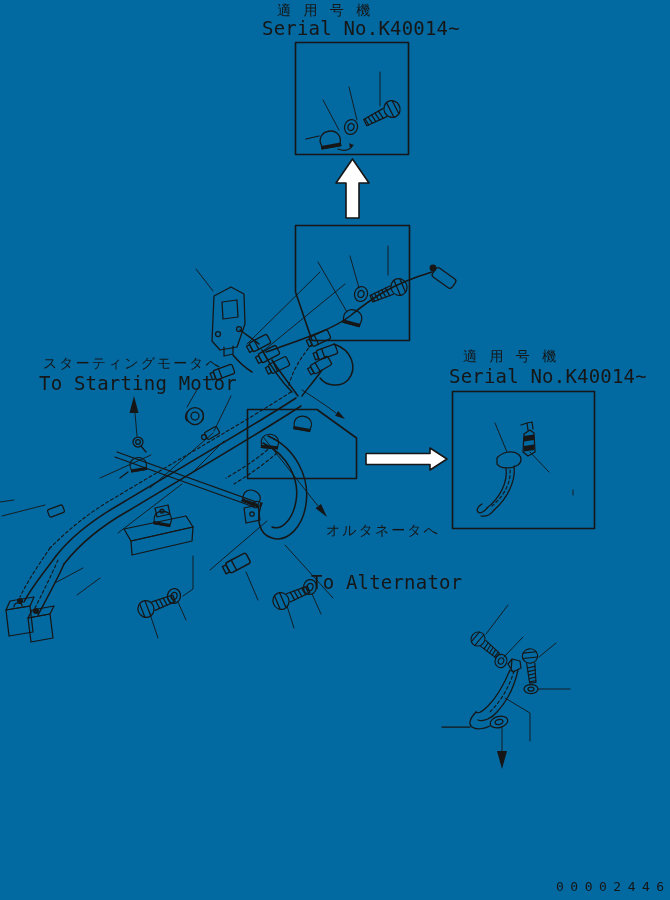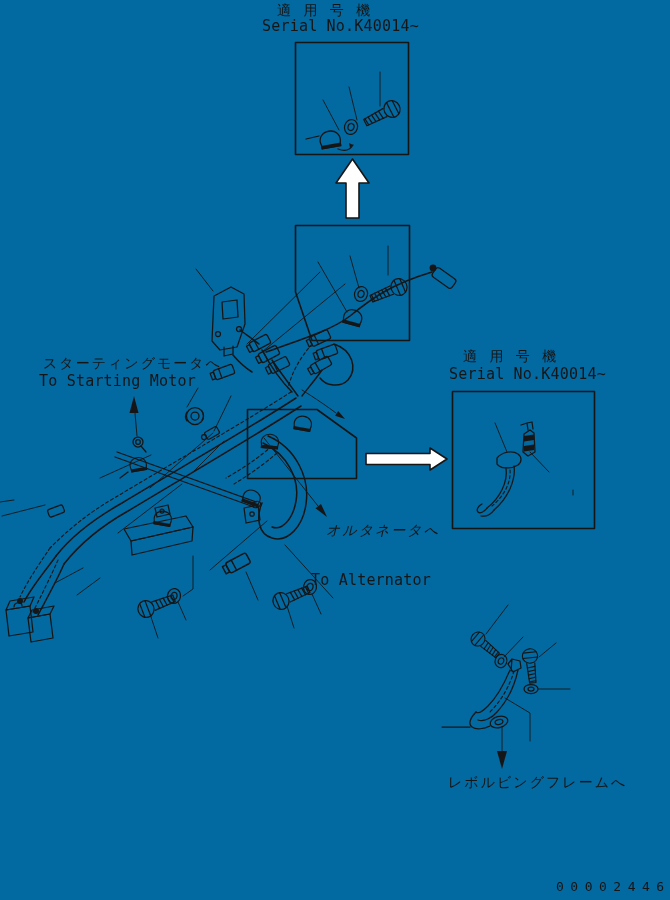--- a/index.html
+++ b/index.html
@@ -4,21 +4,21 @@
 <style>
   html,body{margin:0;padding:0;background:#e8e8e8;}
   .page{
     position:relative;width:670px;height:900px;margin:0 auto;
     background:#0369a1;overflow:hidden;
     font-family:"DejaVu Sans Mono","Liberation Mono",monospace;
     color:#161616;
   }
   .lbl{position:absolute;white-space:nowrap;line-height:1.12;}
   .jp{font-size:14px;letter-spacing:2px;}
-  .en{font-size:15px;letter-spacing:0.2px;}
+  .en{font-size:19px;letter-spacing:0.2px;}
   .num{position:absolute;font-size:13px;letter-spacing:6.5px;}
   svg{position:absolute;left:0;top:0;}
   .art{stroke:#161616;fill:none;stroke-width:1.25;stroke-linecap:round;stroke-linejoin:round;}
   .thick{stroke-width:1.6;}
   .ld{stroke-width:0.9;}
   .wire{stroke-width:1.5;}
   .dash{stroke-dasharray:3 2.6;stroke-width:1.1;}
   .f{fill:#161616;stroke:none;}
   .wf{fill:#ffffff;}
 </style>
@@ -335,26 +335,23 @@
     <div class="jp">スターティングモータへ</div>
   </div>
 
   <div class="lbl" style="left:463px;top:349px;">
     <div class="jp">適 用 号 機</div>
   </div>
   <div class="lbl" style="left:449px;top:366px;">
     <div class="en">Serial No.K40014~</div>
   </div>
 
-  <div class="lbl" style="left:326px;top:523px;font-style:italic;">
+  <div class="lbl" style="left:326px;top:523px;">
     <div class="jp">オルタネータへ</div>
   </div>
   <div class="lbl" style="left:311px;top:572px;">
     <div class="en">To Alternator</div>
   </div>
 
-  <div class="lbl" style="left:448px;top:775px;">
-    <div class="jp">レボルビングフレームへ</div>
-  </div>
 
   <div class="num" style="left:556px;top:879px;">00002446</div>
 
 </div>
 
 </body></html>

